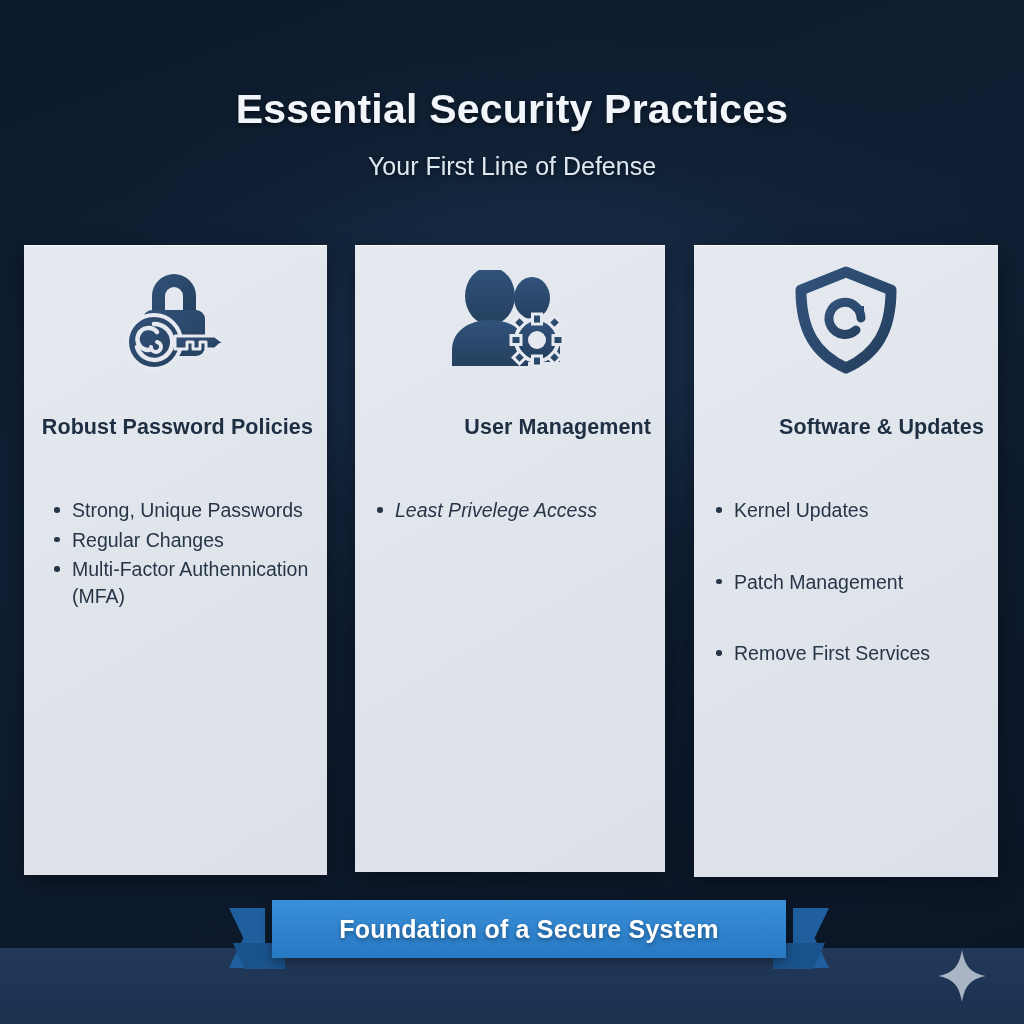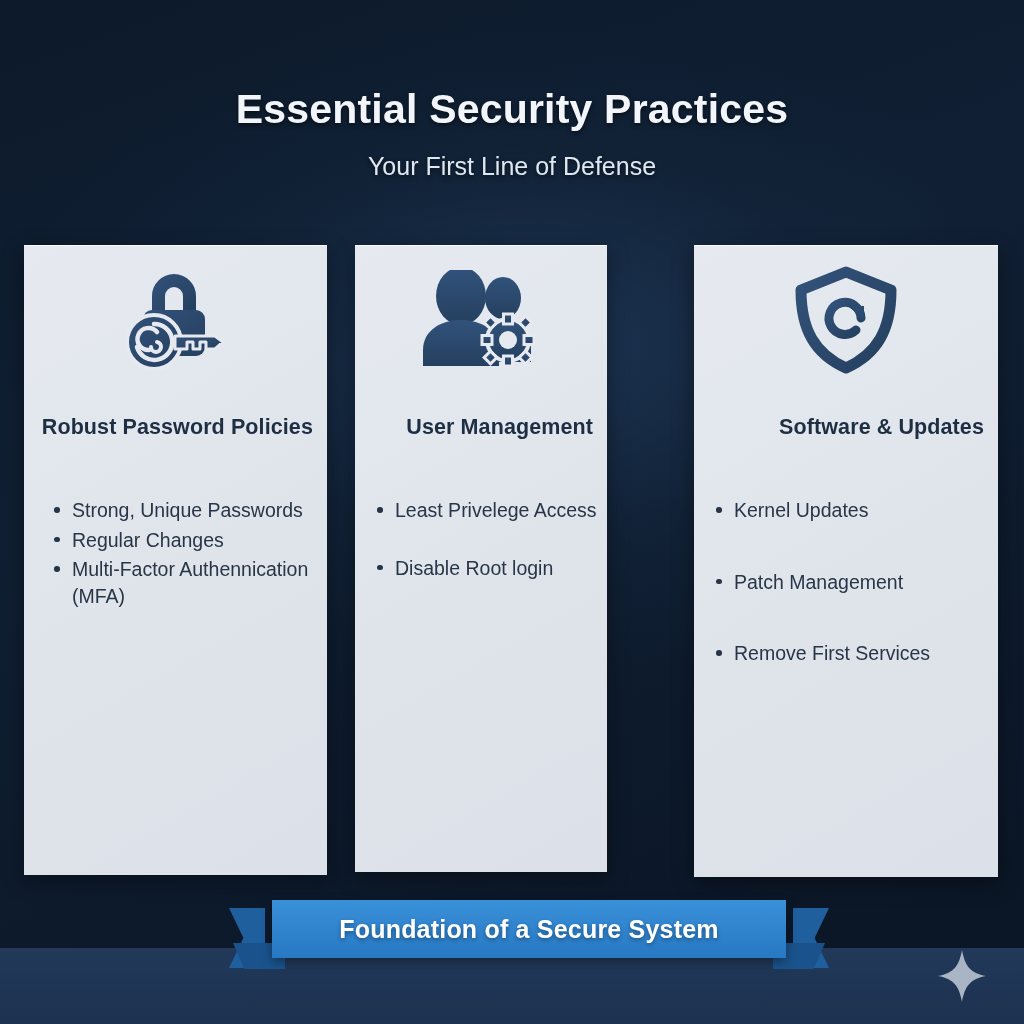--- a/index.html
+++ b/index.html
@@ -26,36 +26,36 @@
     text-shadow:0 2px 4px rgba(0,0,0,.5);
   }
   
   .card{
     position:absolute;top:245px;
     background:linear-gradient(150deg,#e6eaf0 0%, #dfe4eb 55%, #dce1e9 100%);
     box-shadow:0 6px 20px rgba(0,0,0,.40), inset 0 1px 0 rgba(255,255,255,.75);
     overflow:hidden;
   }
   #card-0{left:24px;width:303px;height:630px;}
-  #card-1{left:355px;width:252px;height:627px;}
+  #card-1{left:355px;width:310px;height:627px;}
   #card-2{left:694px;width:304px;height:632px;}
   .icon-wrap{position:absolute;left:0;top:0;width:100%;height:150px;
     display:flex;align-items:center;justify-content:center;}
   .card-title{
     position:absolute;left:0;width:100%;padding:0 14px;box-sizing:border-box;
     text-align:right;font-size:21.5px;font-weight:700;color:#1e2e43;
     line-height:1.34;letter-spacing:.1px;
   }
   #card-0 .card-title{top:168px;}
   #card-1 .card-title{top:168px;}
   #card-2 .card-title{top:168px;}
   .bullets{position:absolute;left:0;width:100%;box-sizing:border-box;
     list-style:none;margin:0;padding:0;}
   #card-0 .bullets{top:252px;padding-left:28px;padding-right:10px;}
-  #card-1 .bullets{top:252px;padding-left:20px;padding-right:3px;}
+  #card-1 .bullets{top:252px;padding-left:20px;padding-right:3px;font-style:italic;}
   #card-2 .bullets{top:252px;padding-left:20px;padding-right:4px;}
   .bullets li{
     position:relative;padding-left:20px;
     font-size:19.5px;color:#273647;line-height:1.36;
   }
   .bullets li::before{
     content:"";position:absolute;left:2px;top:10px;
     width:5.5px;height:5.5px;border-radius:50%;background:#273647;
   }
   #card-0 .bullets li{margin-bottom:3px;}
@@ -145,21 +145,20 @@
             <rect x="13" y="-22" width="9" height="9" transform="rotate(-45 17.5 -17.5)"></rect>
             <rect x="-22" y="13" width="9" height="9" transform="rotate(-45 -17.5 17.5)"></rect>
           </g>
           <circle r="9" fill="#e6eaf0"></circle>
         </g>
       </svg>
     </div>
     <div class="card-title">User Management</div>
     <ul class="bullets">
       <li>Least Privelege Access</li>
-      <li>Disable Root login</li>
     </ul>
   </div>
 
   <div class="card" id="card-2">
     <div class="icon-wrap">
       <svg width="104" height="108" viewBox="0 0 104 108" aria-hidden="true">
         <defs>
           <linearGradient id="g3" x1="0" y1="0" x2="1" y2="1">
             <stop offset="0%" stop-color="#33527a"></stop>
               <stop offset="100%" stop-color="#24405f"></stop>

